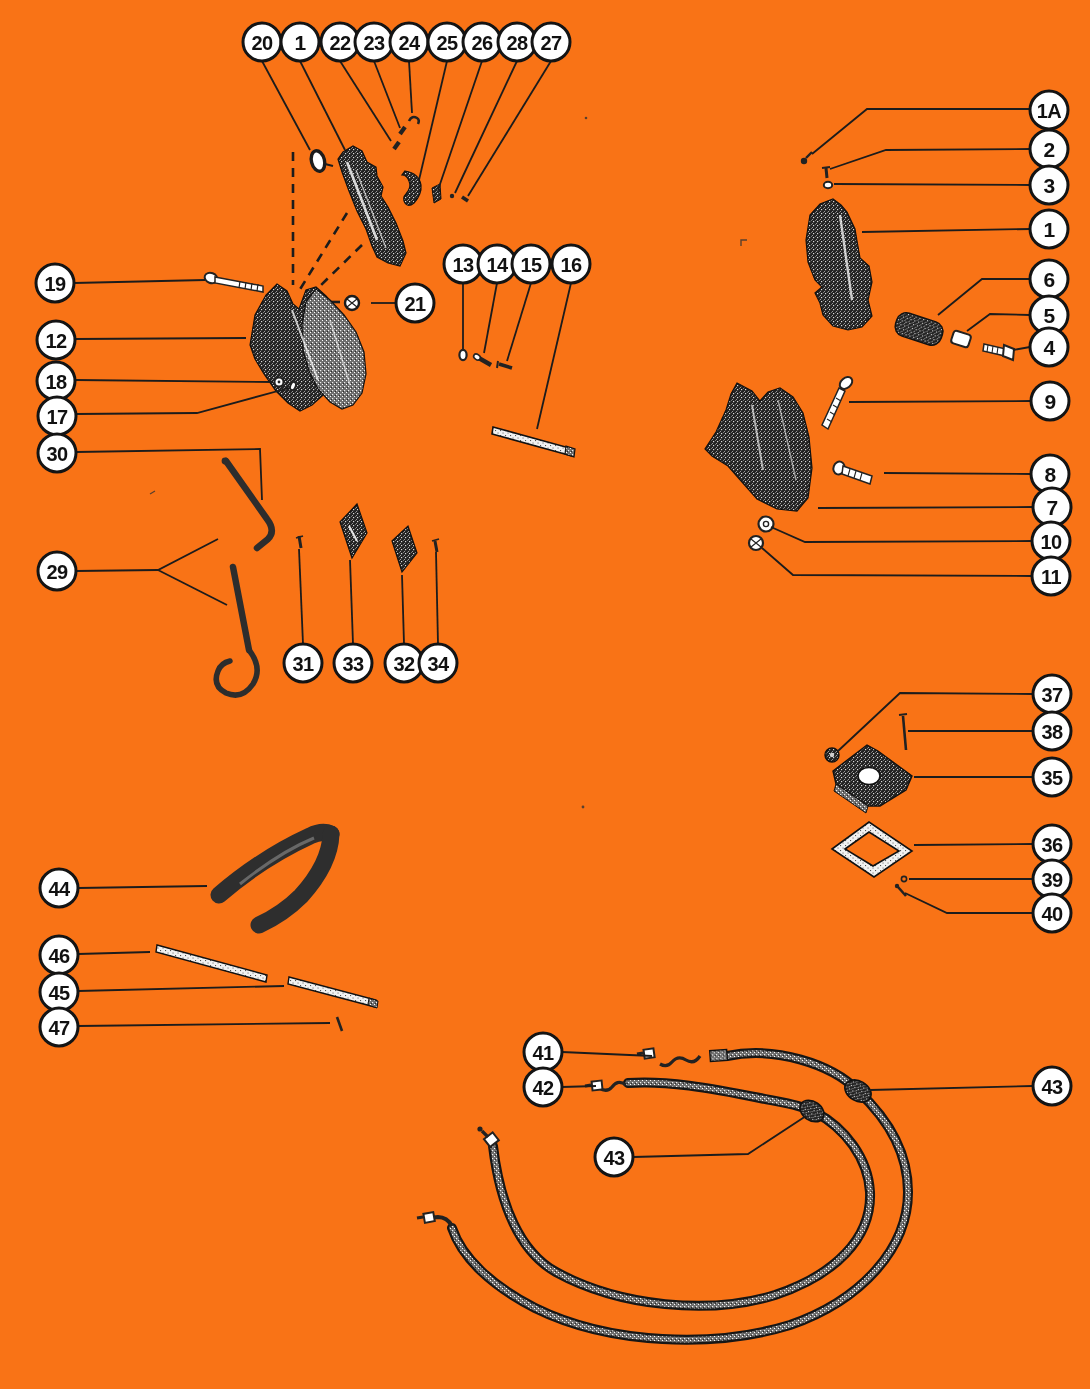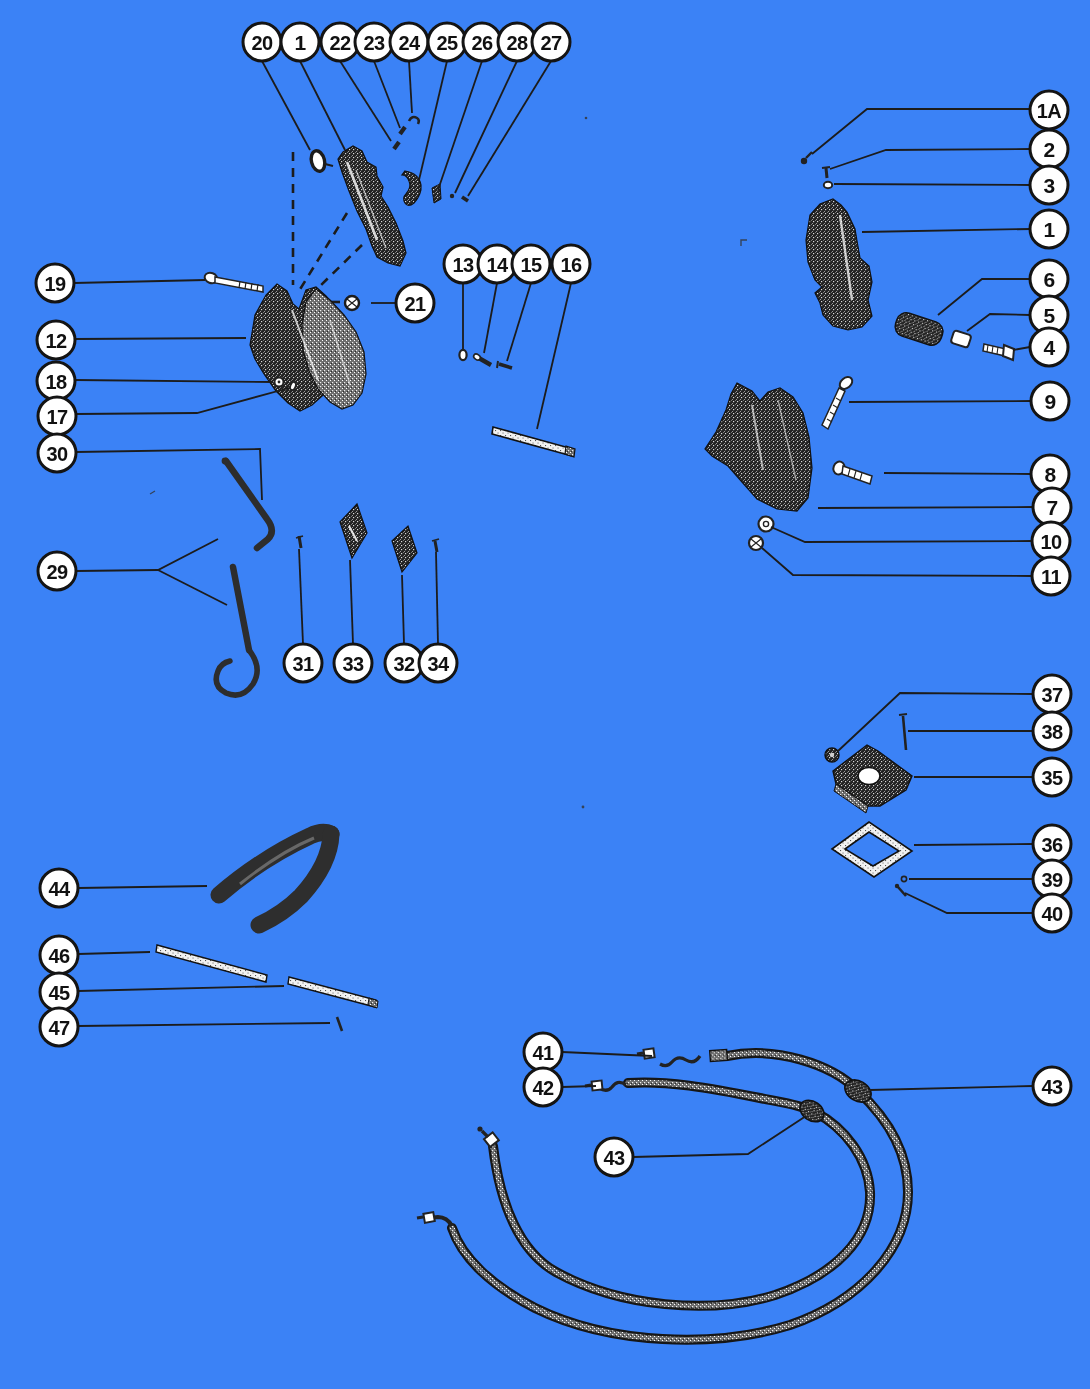--- a/index.html
+++ b/index.html
@@ -1,16 +1,16 @@
 <!DOCTYPE html>
 <html><head>
 <meta charset="utf-8">
 <style>
   html,body{margin:0;padding:0;background:#ffffff;}
-  .stage{position:relative;width:1090px;height:1389px;background:#3b82f6;overflow:hidden;
+  .stage{position:relative;width:1090px;height:1389px;background:#f97316;overflow:hidden;
          font-family:"Liberation Sans", sans-serif;}
   svg{display:block}
   .leader{fill:none;stroke:#1c1c1c;stroke-width:1.8;}
   .co-circle{fill:#ffffff;stroke:#141414;stroke-width:3;}
   .co-text{fill:#111111;font-family:"Liberation Sans", sans-serif;font-weight:700;
            text-anchor:middle;letter-spacing:-0.5px;}
   .dashed{fill:none;stroke:#1c1c1c;stroke-width:2.6;stroke-dasharray:9 7;}
 </style>
 </head>
 <body>

